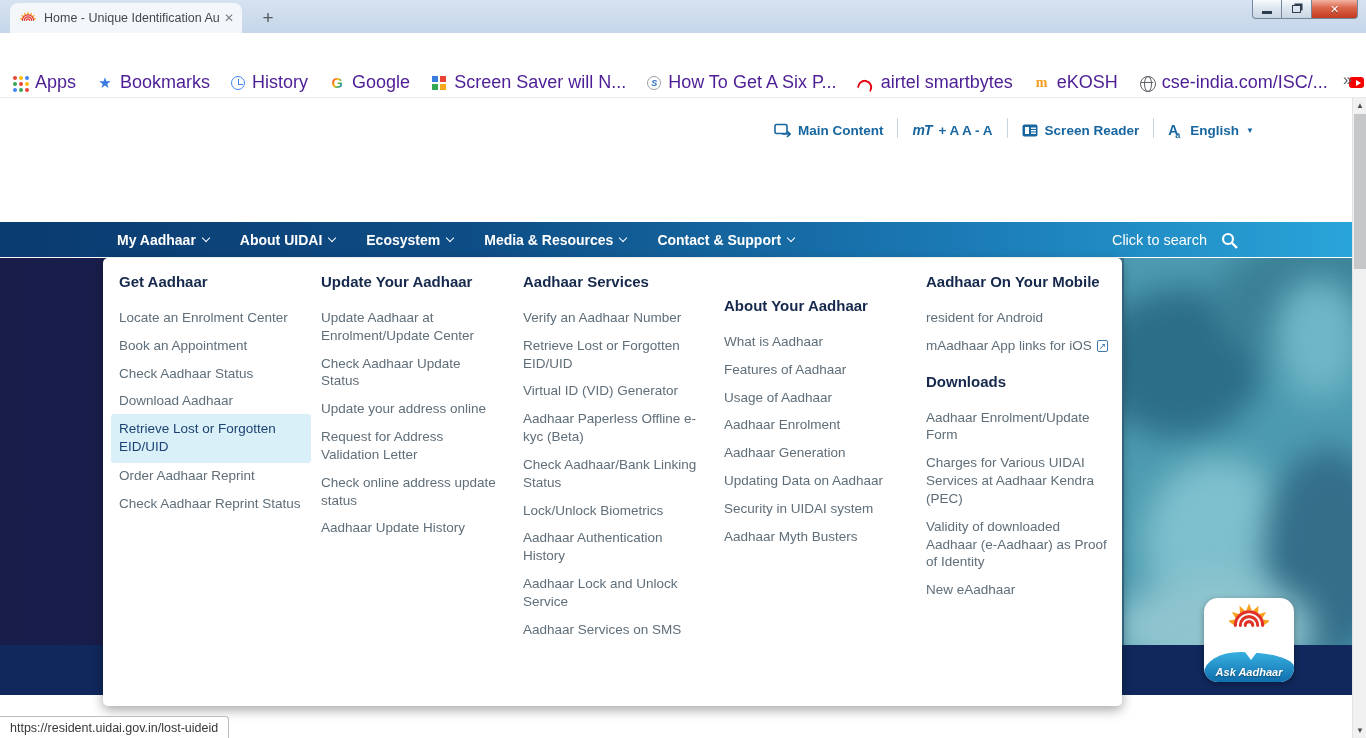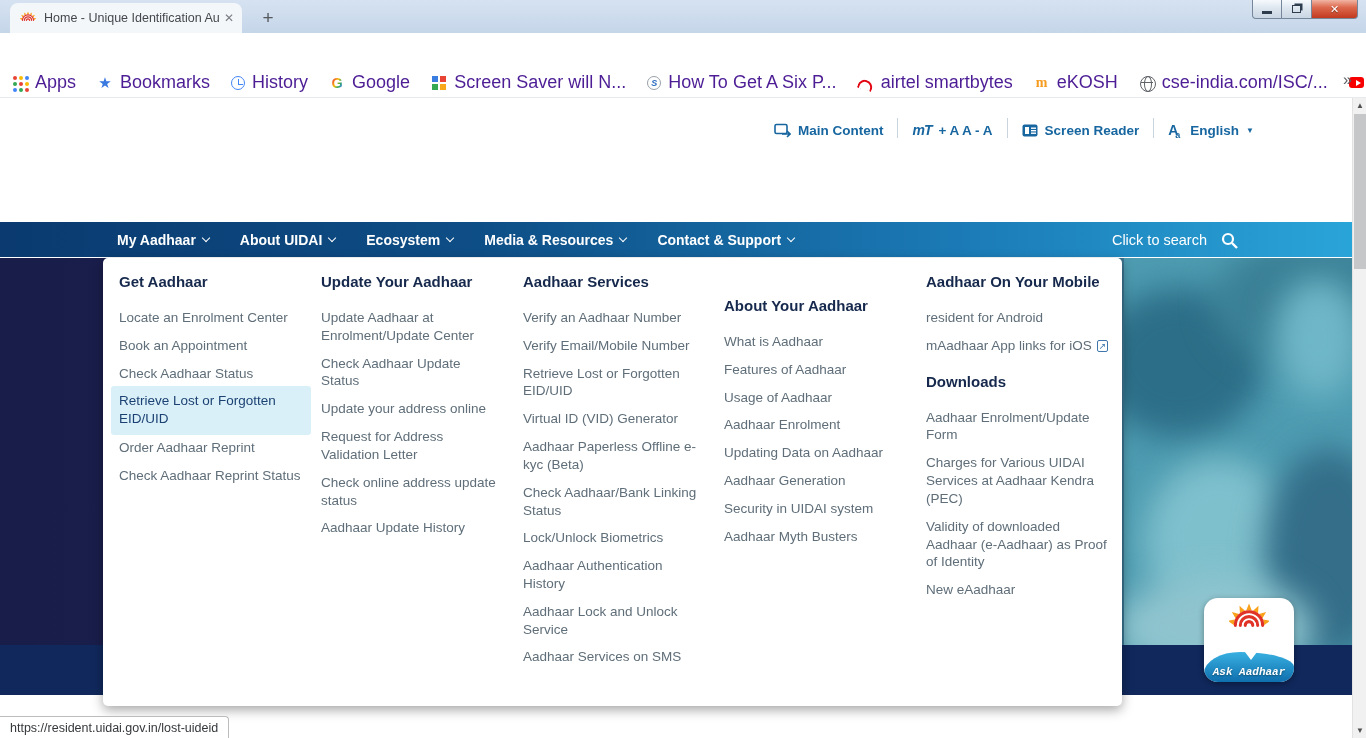--- a/index.html
+++ b/index.html
@@ -127,21 +127,21 @@
 
   
   .ask{position:absolute;left:1204px;top:598px;width:90px;height:84px;background:#fff;border-radius:14px;
        box-shadow:0 2px 6px rgba(0,0,0,.35);overflow:hidden;cursor:pointer;}
   .ask .alogo{position:absolute;left:24px;top:5px;}
   .ask .wave{position:absolute;left:0;bottom:0;width:90px;height:30px;
              background:linear-gradient(#38b0e1,#0f6fae);border-radius:40% 60% 0 0/70% 50% 0 0;}
   .ask .tail{position:absolute;left:38px;bottom:22px;width:0;height:0;border-left:9px solid transparent;
              border-right:9px solid transparent;border-top:12px solid #fff;}
   .ask .alabel{position:absolute;left:0;bottom:4px;width:90px;text-align:center;color:#fff;
-               font-size:11px;font-weight:bold;font-style:italic;text-shadow:0 1px 2px rgba(0,0,0,.4);font-family:Liberation Mono, monospace;}
+               font-size:11px;font-weight:bold;font-style:italic;text-shadow:0 1px 2px rgba(0,0,0,.4);}
 
   
   .statusbubble{position:absolute;left:0;top:716px;height:22px;background:#fff;border:1px solid #bcbcbc;
                 border-left:none;border-bottom:none;border-radius:0 4px 0 0;display:flex;align-items:center;
                 padding:0 10px;font-size:12.5px;color:#35383b;z-index:60;}
 
   
   .scrollbar{position:absolute;left:1352px;top:98px;width:14px;height:640px;background:#f1f1f2;
              border-left:1px solid #e2e2e2;z-index:55;}
   .sb-arrow{position:absolute;left:0;width:14px;height:15px;display:flex;align-items:center;
@@ -376,54 +376,54 @@
     
     
   </div>
 
   <div class="megamenu">
       <div class="mcol" style="left: 8px; width: 200px;">
         <div class="mhead">Get Aadhaar</div>
         <div class="mi">Locate an Enrolment Center</div>
         <div class="mi">Book an Appointment</div>
         <div class="mi">Check Aadhaar Status</div>
+        <div class="mi">Download Aadhaar</div>
         <div class="mi hl">Retrieve Lost or Forgotten EID/UID</div>
         <div class="mi">Order Aadhaar Reprint</div>
         <div class="mi">Check Aadhaar Reprint Status</div>
       </div>
       <div class="mcol" style="left: 210px; width: 196px;">
         <div class="mhead">Update Your Aadhaar</div>
         <div class="mi">Update Aadhaar at Enrolment/Update Center</div>
         <div class="mi">Check Aadhaar Update Status</div>
         <div class="mi">Update your address online</div>
         <div class="mi">Request for Address Validation Letter</div>
         <div class="mi">Check online address update status</div>
         <div class="mi">Aadhaar Update History</div>
       </div>
       <div class="mcol" style="left: 412px; width: 192px;">
         <div class="mhead">Aadhaar Services</div>
         <div class="mi">Verify an Aadhaar Number</div>
-        <div class="mi">Verify Email/Mobile Number</div>
         <div class="mi">Retrieve Lost or Forgotten EID/UID</div>
         <div class="mi">Virtual ID (VID) Generator</div>
         <div class="mi">Aadhaar Paperless Offline e-kyc (Beta)</div>
         <div class="mi">Check Aadhaar/Bank Linking Status</div>
         <div class="mi">Lock/Unlock Biometrics</div>
         <div class="mi">Aadhaar Authentication History</div>
         <div class="mi">Aadhaar Lock and Unlock Service</div>
         <div class="mi">Aadhaar Services on SMS</div>
       </div>
       <div class="mcol" style="left: 613px; width: 196px; margin-top: 24px;">
         <div class="mhead">About Your Aadhaar</div>
         <div class="mi">What is Aadhaar</div>
         <div class="mi">Features of Aadhaar</div>
         <div class="mi">Usage of Aadhaar</div>
         <div class="mi">Aadhaar Enrolment</div>
+        <div class="mi">Aadhaar Generation</div>
         <div class="mi">Updating Data on Aadhaar</div>
-        <div class="mi">Aadhaar Generation</div>
         <div class="mi">Security in UIDAI system</div>
         <div class="mi">Aadhaar Myth Busters</div>
       </div>
       <div class="mcol" style="left: 815px; width: 200px;">
         <div class="mhead">Aadhaar On Your Mobile</div>
         <div class="mi">resident for Android</div>
         <div class="mi">mAadhaar App links for iOS<span class="ext"></span></div>
         <div class="mhead">Downloads</div>
         <div class="mi">Aadhaar Enrolment/Update Form</div>
         <div class="mi">Charges for Various UIDAI Services at Aadhaar Kendra (PEC)</div>

